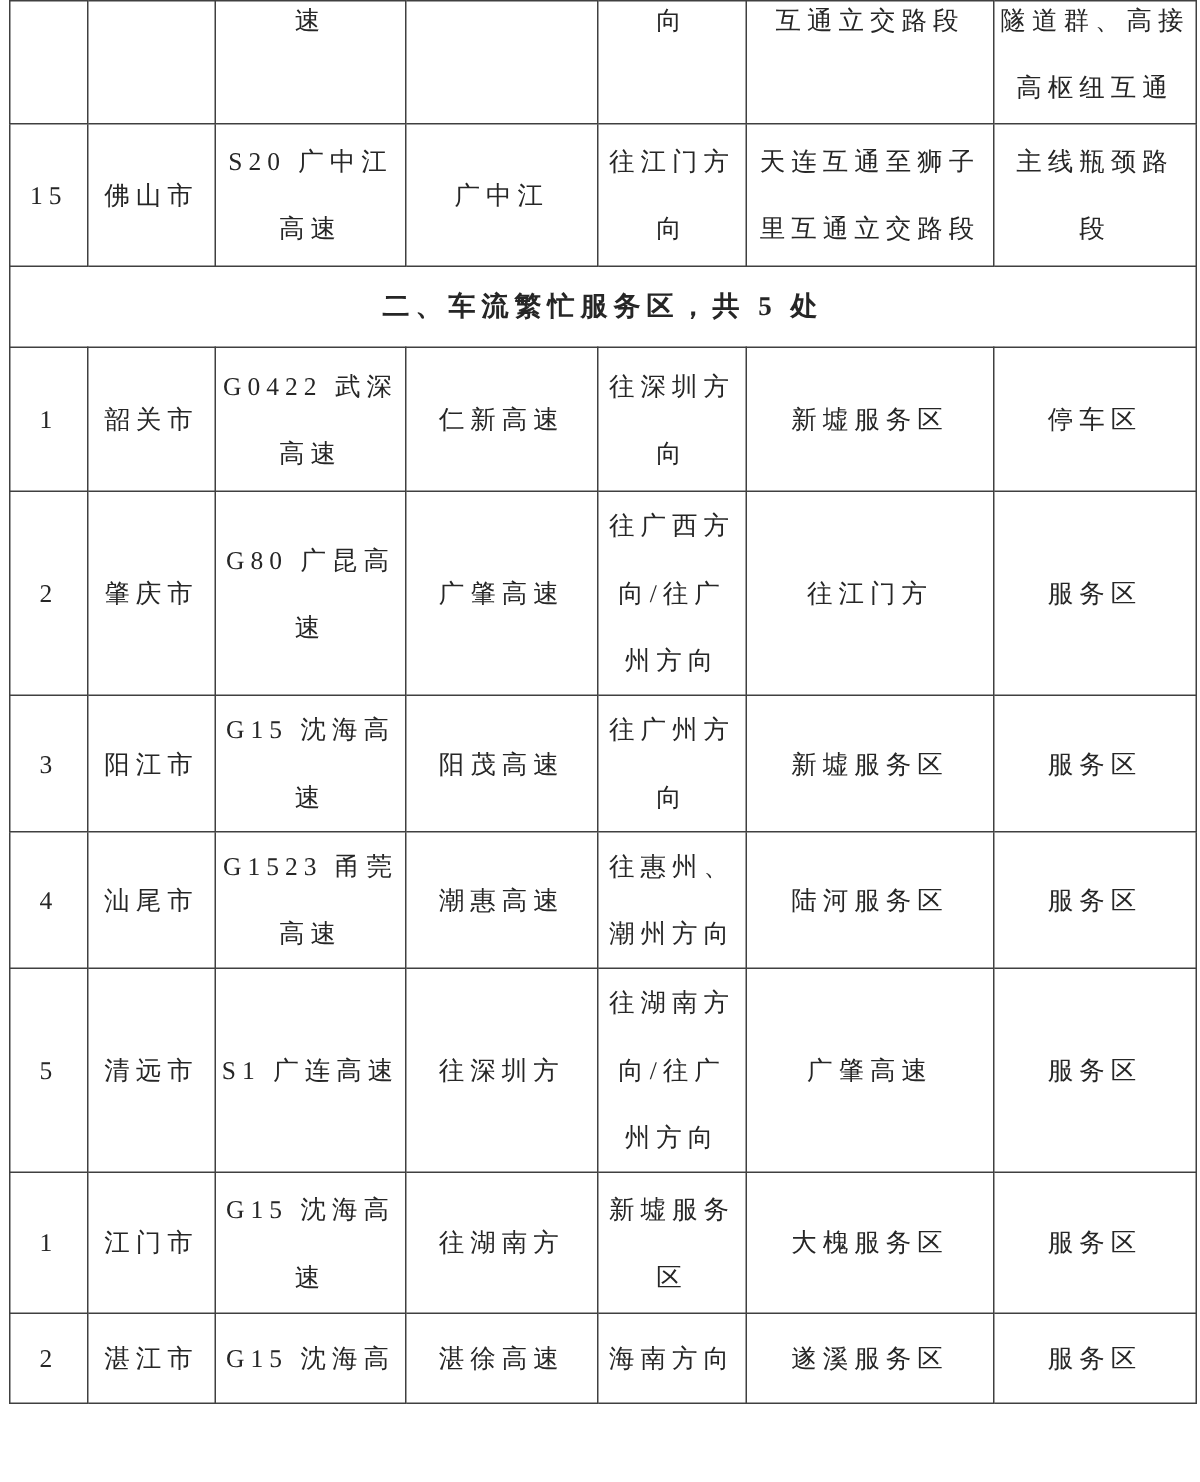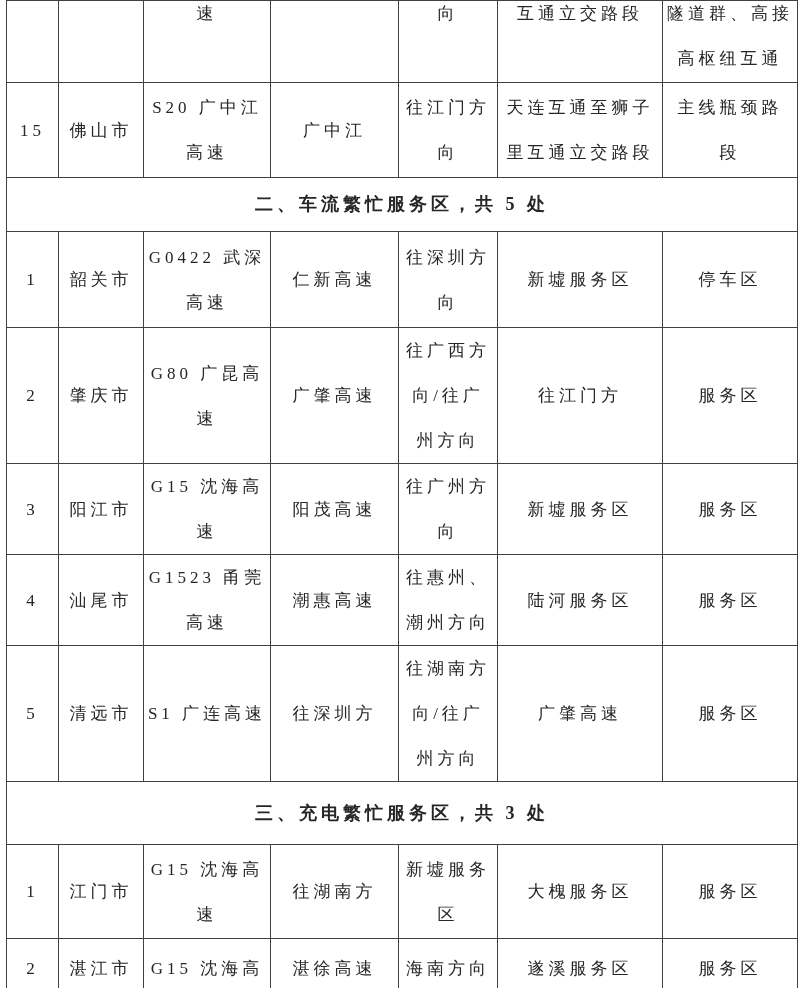--- a/index.html
+++ b/index.html
@@ -246,25 +246,20 @@
 州方向</div>
           </td>
       <td>
             <div class="cc">广肇高速</div>
           </td>
       <td>
             <div class="cc">服务区</div>
           </td>
     </tr>
 
-    <tr class="sec h63">
-      <td colspan="7">
-            <div class="cc">三、充电繁忙服务区，共 3 处</div>
-          </td>
-    </tr>
 
     <tr class="h94">
       <td>
             <div class="cc">1</div>
           </td>
       <td>
             <div class="cc">江门市</div>
           </td>
       <td>
             <div class="cc">G15 沈海高

